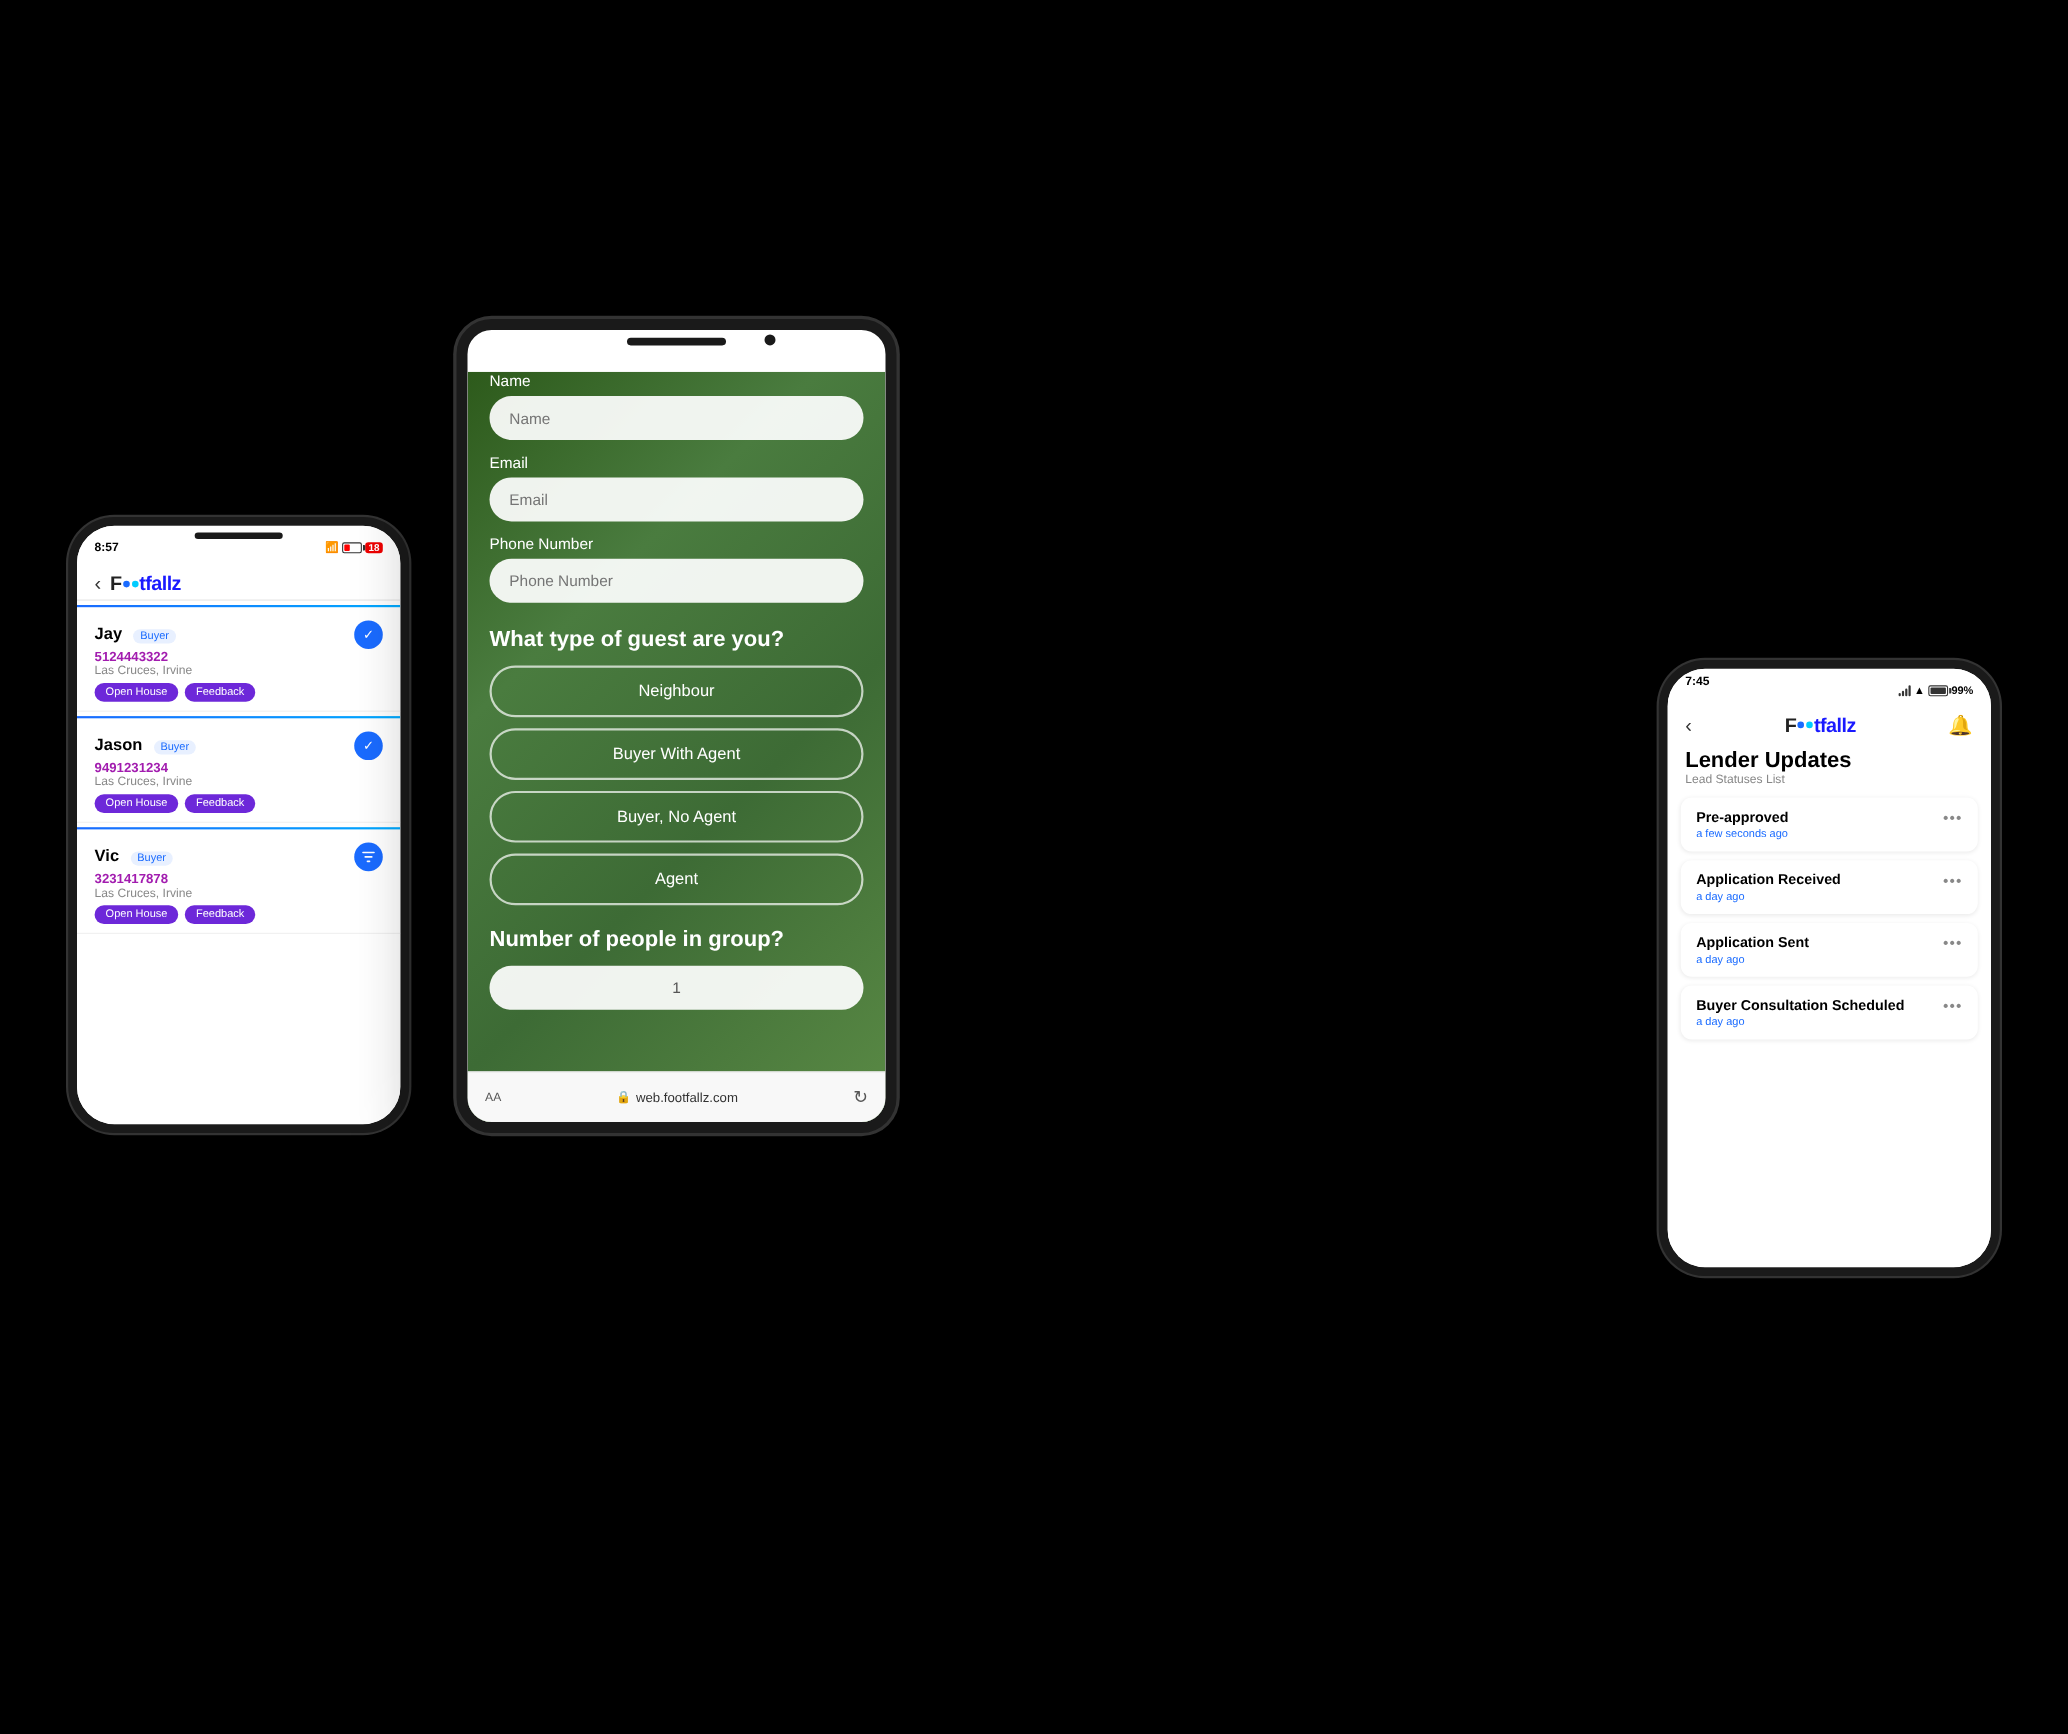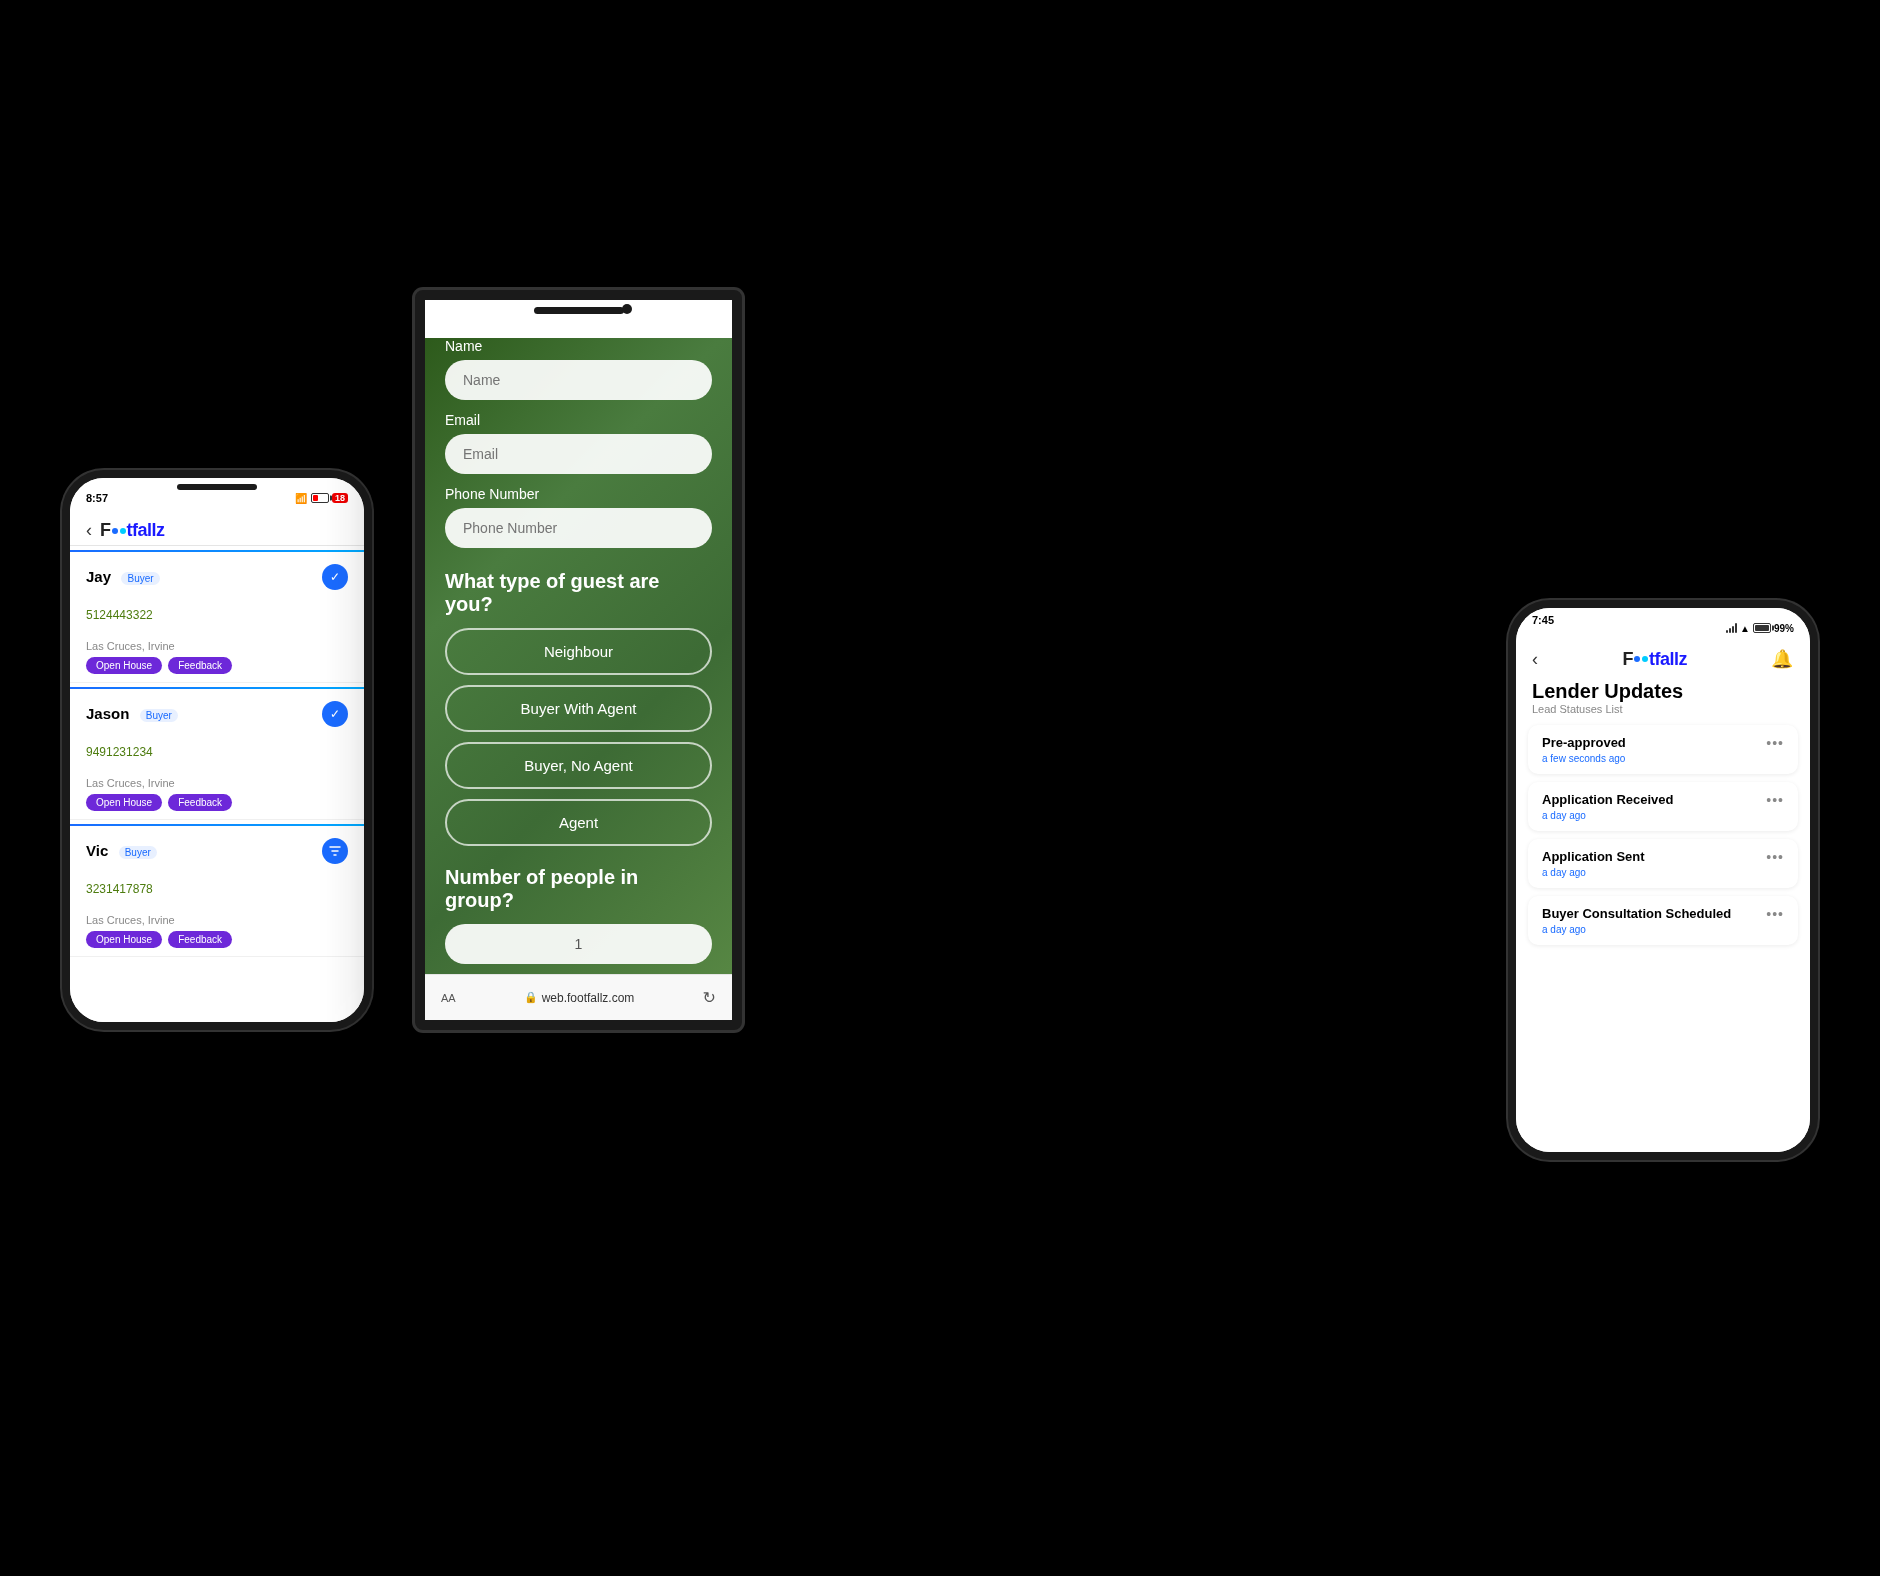--- a/index.html
+++ b/index.html
@@ -146,22 +146,23 @@
       background: #1a6bff;
       border-radius: 50%;
       display: flex;
       align-items: center;
       justify-content: center;
       color: #fff;
       font-size: 12px;
     }
     .lead-phone {
       font-size: 12px;
-      color: #4d7c0f;
-      margin: 18px 0;
+      color: #a21caf;
+      margin: 0 0;
+      font-weight: bold;
     }
     .lead-location {
       font-size: 11px;
       color: #888;
     }
     .lead-tags {
       display: flex;
       gap: 6px;
       margin-top: 5px;
     }
@@ -172,24 +173,24 @@
       border-radius: 12px;
       padding: 3px 10px;
       border: none;
     }
 
     
     .phone-center {
       position: absolute;
       left: 415px;
       top: 290px;
-      width: 327px;
+      width: 400px;
       height: 740px;
       background: #fff;
-      border-radius: 8px;
+      border-radius: 32px;
       border: 10px solid #1a1a1a;
       box-shadow: 0 0 0 3px #333, 0 30px 80px rgba(0,0,0,0.9);
       overflow: hidden;
     }
     .phone-center .notch-pill {
       width: 90px;
       height: 7px;
       background: #1a1a1a;
       border-radius: 4px;
       position: absolute;

